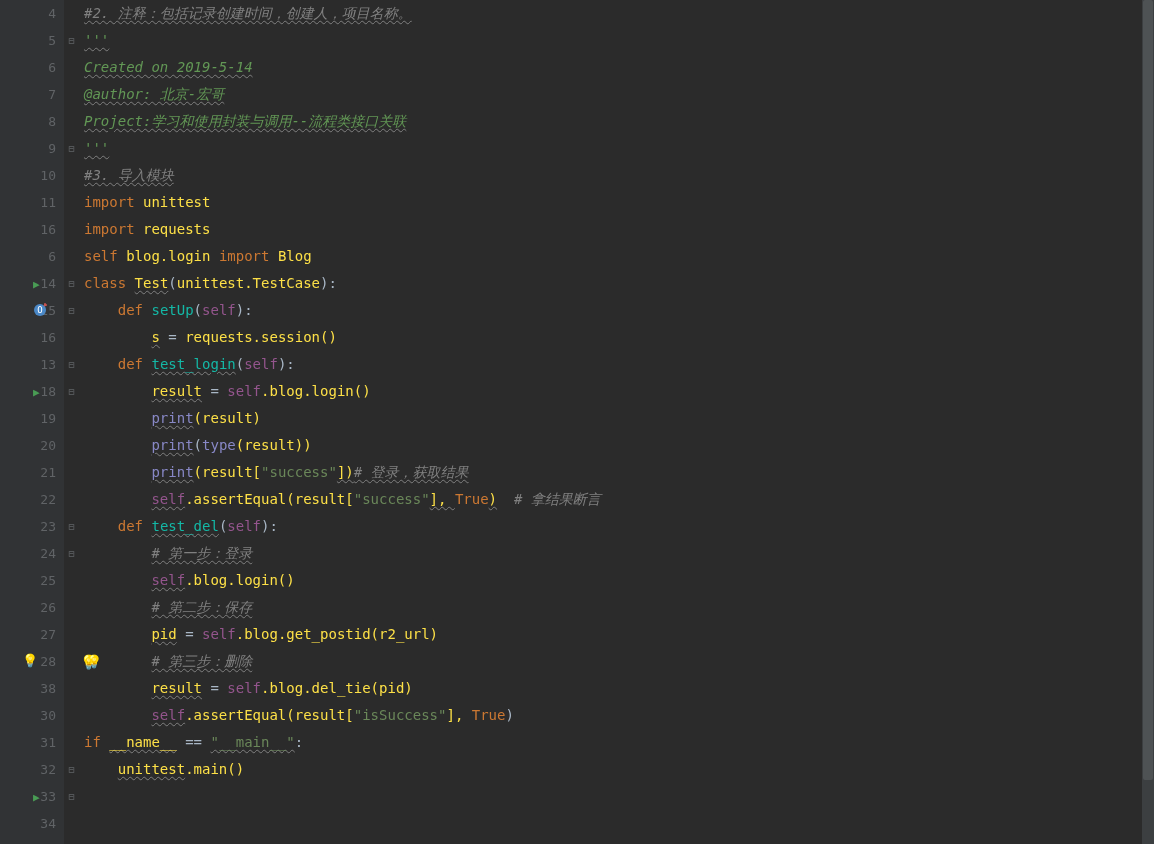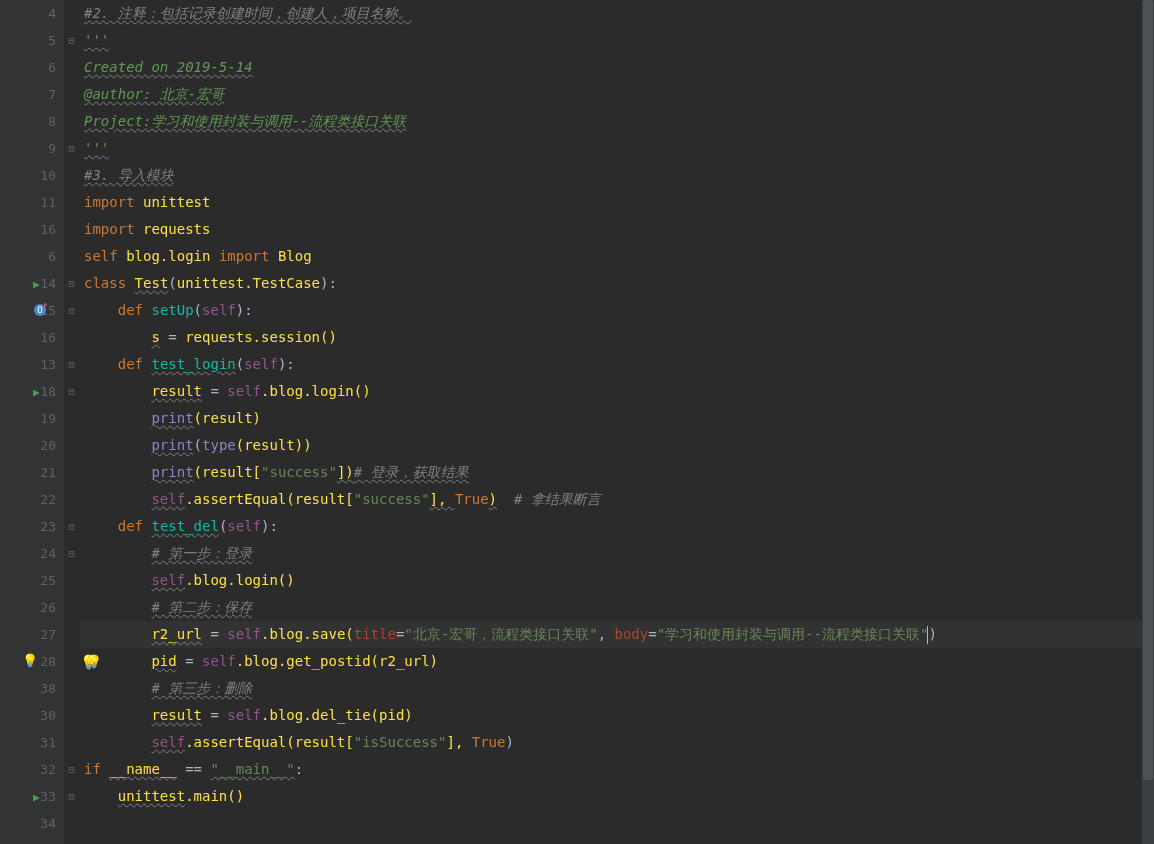--- a/index.html
+++ b/index.html
@@ -198,21 +198,20 @@
       <div class="code-row">    <span class="kw">def</span> <span class="fn warn">test_login</span><span class="punct">(</span><span class="self">self</span><span class="punct">):</span></div>
       <div class="code-row">        <span class="id warn">result</span> = <span class="self">self</span><span class="id">.blog.login()</span></div>
       <div class="code-row">        <span class="builtin warn">print</span><span class="id">(result)</span></div>
       <div class="code-row">        <span class="builtin warn">print</span><span class="punct">(</span><span class="builtin">type</span><span class="id">(result))</span></div>
       <div class="code-row">        <span class="builtin warn">print</span><span class="id">(result[</span><span class="str">"success"</span><span class="id warn">])</span><span class="cmt warn"># 登录，获取结果</span></div>
       <div class="code-row">        <span class="self warn">self</span><span class="id">.assertEqual(result[</span><span class="str">"success"</span><span class="id warn">], </span><span class="kw">True</span><span class="id warn">)</span>  <span class="cmt"># 拿结果断言</span></div>
       <div class="code-row">    <span class="kw">def</span> <span class="fn warn">test_del</span><span class="punct">(</span><span class="self">self</span><span class="punct">):</span></div>
       <div class="code-row">        <span class="cmt warn"># 第一步：登录</span></div>
       <div class="code-row">        <span class="self warn">self</span><span class="id">.blog.login()</span></div>
       <div class="code-row">        <span class="cmt warn"># 第二步：保存</span></div>
-      <div class="code-row highlight-row">        <span class="id warn">r2_url</span> = <span class="self">self</span><span class="id">.blog.save(</span><span class="param">title</span>=<span class="str">"北京-宏哥，流程类接口关联"</span>, <span class="param">body</span>=<span class="str">"学习和使用封装与调用--流程类接口关联"</span><span class="caret"></span><span class="punct">)</span></div>
       <div class="code-row">        <span class="id warn">pid</span> = <span class="self">self</span><span class="id">.blog.get_postid(r2_url)</span></div>
       <div class="code-row">        <span class="cmt warn"># 第三步：删除</span></div>
       <div class="code-row">        <span class="id warn">result</span> = <span class="self">self</span><span class="id">.blog.del_tie(pid)</span></div>
       <div class="code-row">        <span class="self warn">self</span><span class="id">.assertEqual(result[</span><span class="str">"isSuccess"</span><span class="id">], </span><span class="kw">True</span><span class="punct">)</span></div>
       <div class="code-row"><span class="kw">if</span> <span class="id warn">__name__</span> == <span class="str warn">"__main__"</span><span class="punct">:</span></div>
       <div class="code-row">    <span class="id warn">unittest</span><span class="id">.main()</span></div>
     </div>
   <div class="scrollbar">
     <div class="scrollthumb"></div>
   </div>

